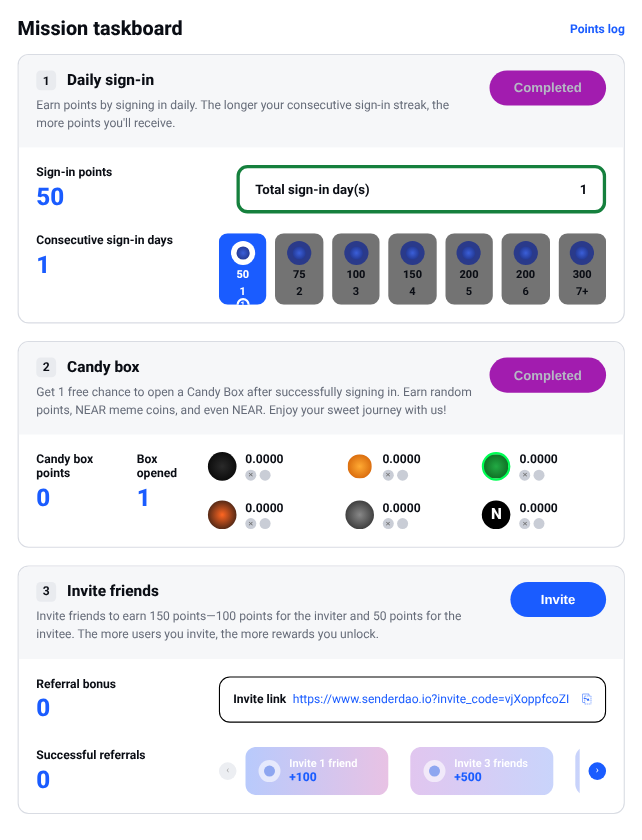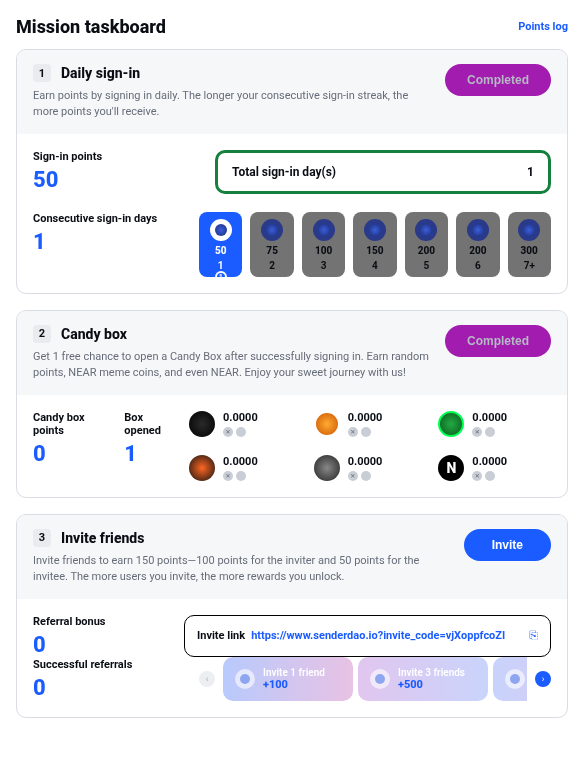--- a/index.html
+++ b/index.html
@@ -42,24 +42,24 @@
   .candy-left{flex:0 0 140px;display:flex;flex-direction:row;gap:20px}
   .candy-tokens{flex:1;display:grid;grid-template-columns:repeat(3,1fr);gap:18px 12px}
   .tok{display:flex;align-items:center;gap:8px}
   .tok .ic{width:26px;height:26px;border-radius:50%}
   .tok .v{display:flex;flex-direction:column;gap:3px}
   .tok .amt{font-size:11px;font-weight:700}
   .subdots{display:flex;gap:3px}
   .sd{width:10px;height:10px;border-radius:50%;background:#c9cdd6;font-size:6px;display:flex;align-items:center;justify-content:center;color:#666}
 
   .invite-body{padding:16px}
-  .inv-row{display:flex;gap:1px;}
+  .inv-row{display:flex;gap:16px;margin-bottom:22px}
   .inv-left{flex:0 0 150px}
   .link-box{flex:1;border:1px solid #000;border-radius:10px;padding:11px 12px;display:flex;align-items:center;gap:6px;font-size:11px;overflow:hidden}
-  .link-box .lk{color:#1a5cff;font-weight:700;white-space:nowrap;overflow:hidden;text-overflow:ellipsis;flex:1}
+  .link-box .lk{color:#1a5cff;font-weight:400;white-space:nowrap;overflow:hidden;text-overflow:ellipsis;flex:1}
   .link-box .cp{color:#1a5cff;flex-shrink:0}
   .inv-row2{display:flex;gap:16px;align-items:center}
   .milestones{flex:1;display:flex;gap:8px;align-items:center;overflow:hidden;position:relative}
   .lnav{width:16px;height:16px;border-radius:50%;background:#eceef2;font-size:9px;color:#aaa;display:flex;align-items:center;justify-content:center;flex-shrink:0}
   .ms{border-radius:10px;padding:8px 12px;display:flex;align-items:center;gap:8px;flex:0 0 130px;height:44px}
   .ms.a{background:linear-gradient(90deg,#b8cafc 0%,#e8c2e4 100%)}
   .ms.b{background:linear-gradient(90deg,#e1c6ef 0%,#c9d4fb 100%)}
   .ms.c{background:linear-gradient(90deg,#c8d3fb 0%,#e1c6ef 100%)}
   .ms .av{width:20px;height:20px;border-radius:50%;background:rgba(255,255,255,.6);display:flex;align-items:center;justify-content:center}
   .ms .av:after{content:"";width:10px;height:10px;border-radius:50%;background:#8ea6f0}
@@ -264,21 +264,21 @@
         <span class="cp">⎘</span>
       </div>
     </div>
     <div class="inv-row2">
       <div class="inv-left">
         <div class="lbl">Successful referrals</div>
         <div class="big-blue">0</div>
       </div>
       <div class="milestones">
         <div class="lnav">‹</div>
-        <div id="ms" style="display:flex;gap:5px;overflow:hidden;flex:1">
+        <div id="ms" style="display:flex;gap:20px;overflow:hidden;flex:1">
             <div class="ms a">
               <div class="av"></div>
     <div class="txt">
                 <div class="tt">Invite 1 friend</div>
     <div class="pp">+100</div>
               </div>
             </div>
             <div class="ms b">
               <div class="av"></div>
     <div class="txt">

